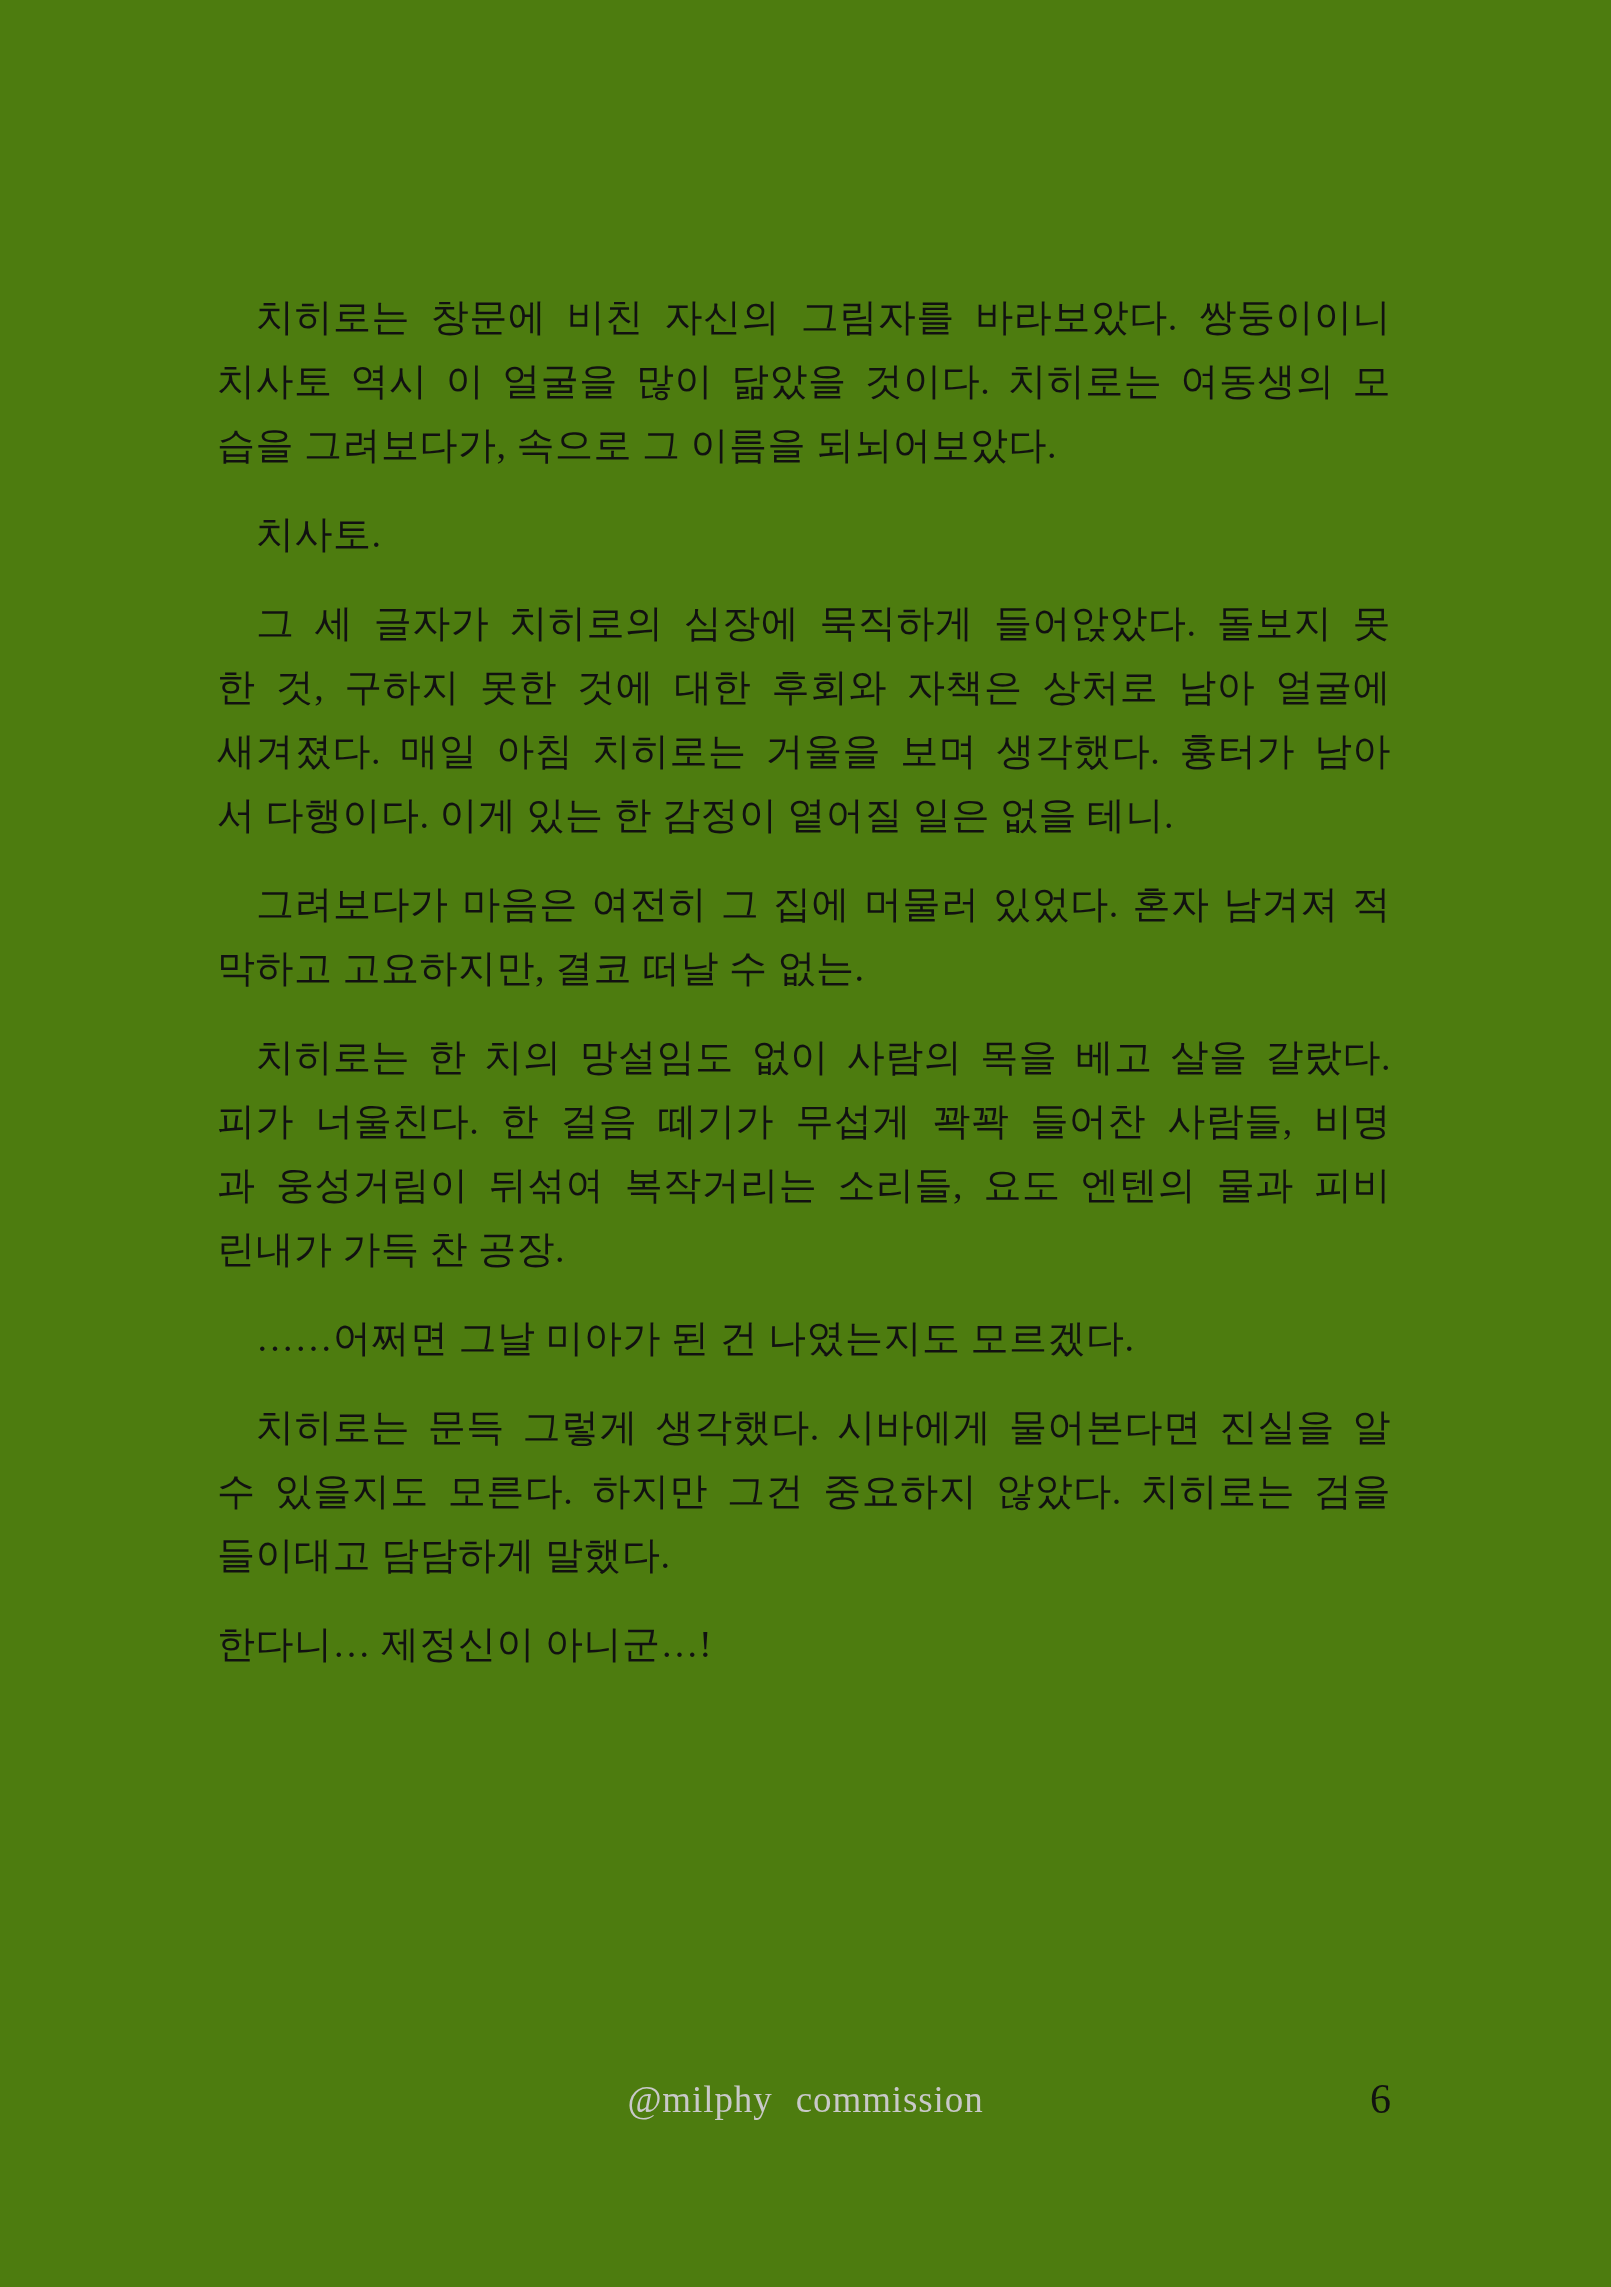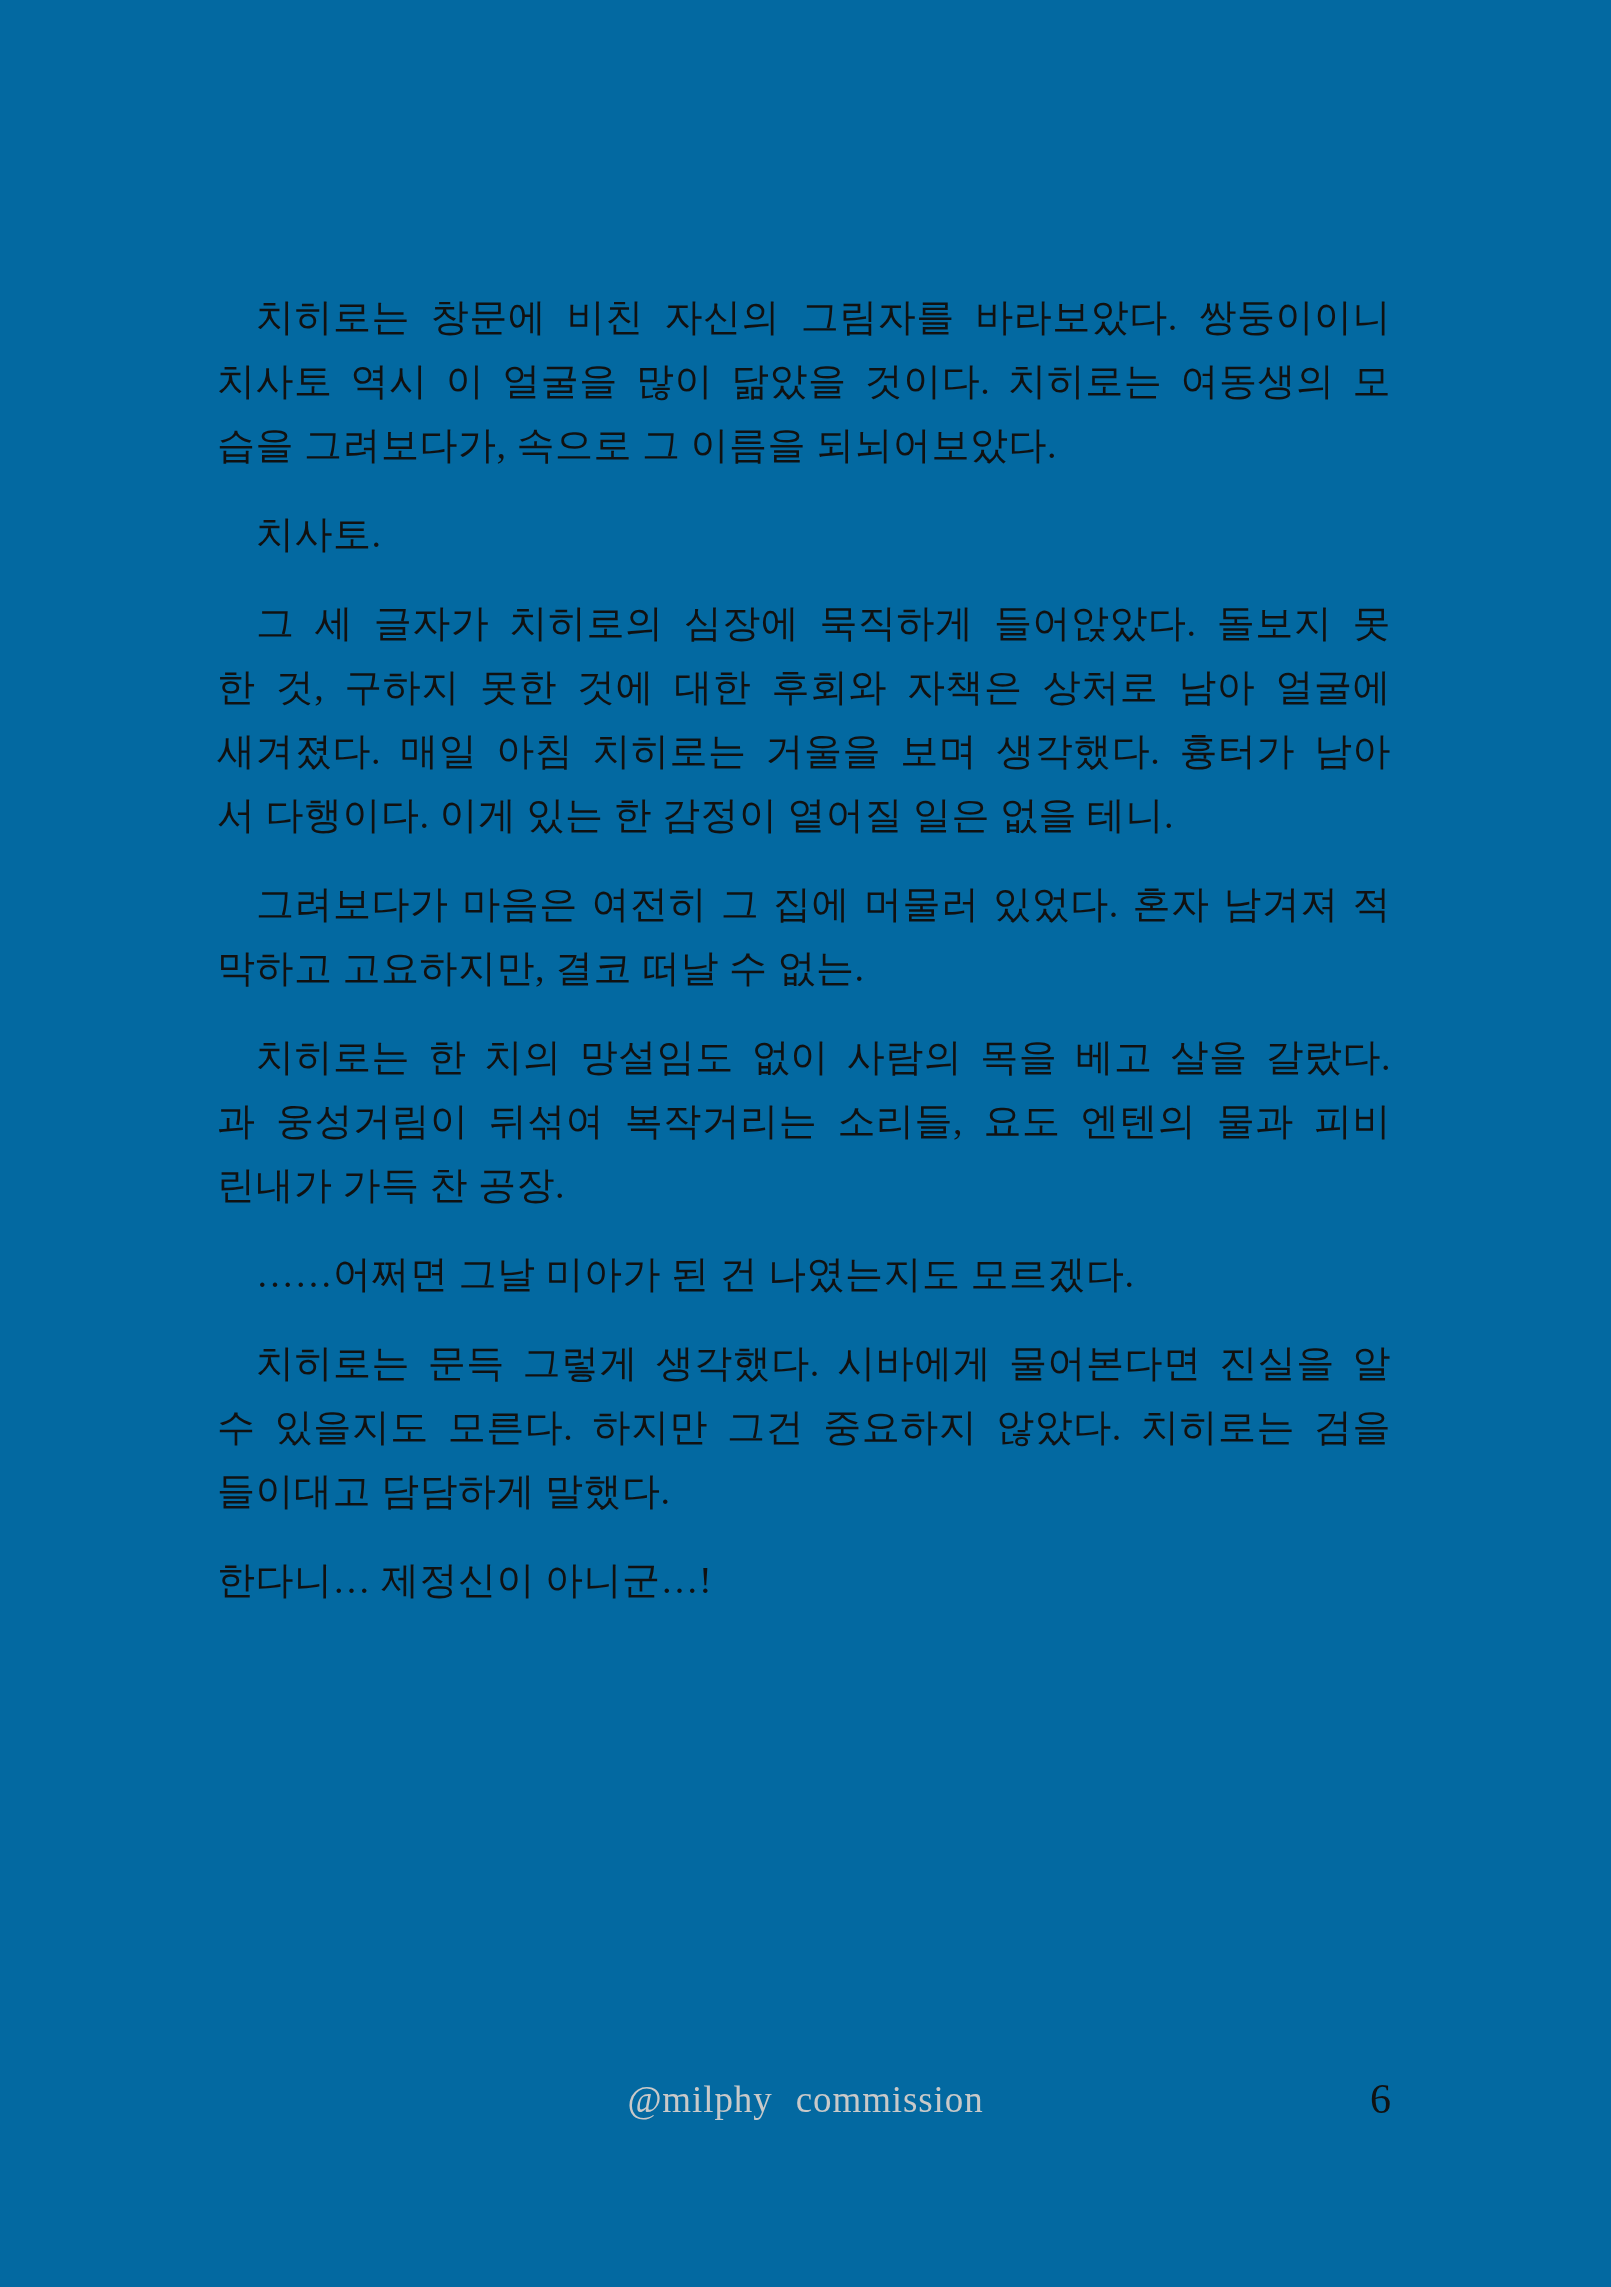--- a/index.html
+++ b/index.html
@@ -1,20 +1,20 @@
 <!DOCTYPE html>
 <html style="font-size:14.8px"><head>
 <meta charset="utf-8">
 <style>
   html, body { margin: 0; padding: 0; background: #ffffff; }
   .page {
     position: relative;
     width: 1611px;
     height: 2288px;
-    background: #0369a1;
+    background: #4d7c0f;
     overflow: hidden;
     font-family: "Liberation Serif", "DejaVu Serif", serif;
     color: #111111;
   }
   .text-block {
     position: absolute;
     left: 217px;
     top: 285px;
     width: 1174px;
     font-size: 38px;
@@ -83,20 +83,21 @@
     </section>
 
     <section class="para">
       <div class="line first">그려보다가 마음은 여전히 그 집에 머물러 있었다. 혼자 남겨져 적</div>
       <div class="line last">막하고 고요하지만, 결코 떠날 수 없는.</div>
     </section>
 
 
     <section class="para">
       <div class="line first">치히로는 한 치의 망설임도 없이 사람의 목을 베고 살을 갈랐다.</div>
+      <div class="line">피가 너울친다. 한 걸음 떼기가 무섭게 꽉꽉 들어찬 사람들, 비명</div>
       <div class="line">과 웅성거림이 뒤섞여 복작거리는 소리들, 요도 엔텐의 물과 피비</div>
       <div class="line last">린내가 가득 찬 공장.</div>
     </section>
 
     <section class="para">
       <div class="line first last">……어쩌면 그날 미아가 된 건 나였는지도 모르겠다.</div>
     </section>
 
     <section class="para">
       <div class="line first">치히로는 문득 그렇게 생각했다. 시바에게 물어본다면 진실을 알</div>

